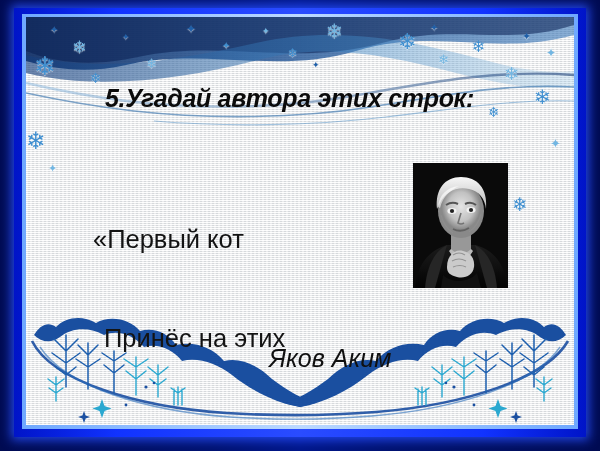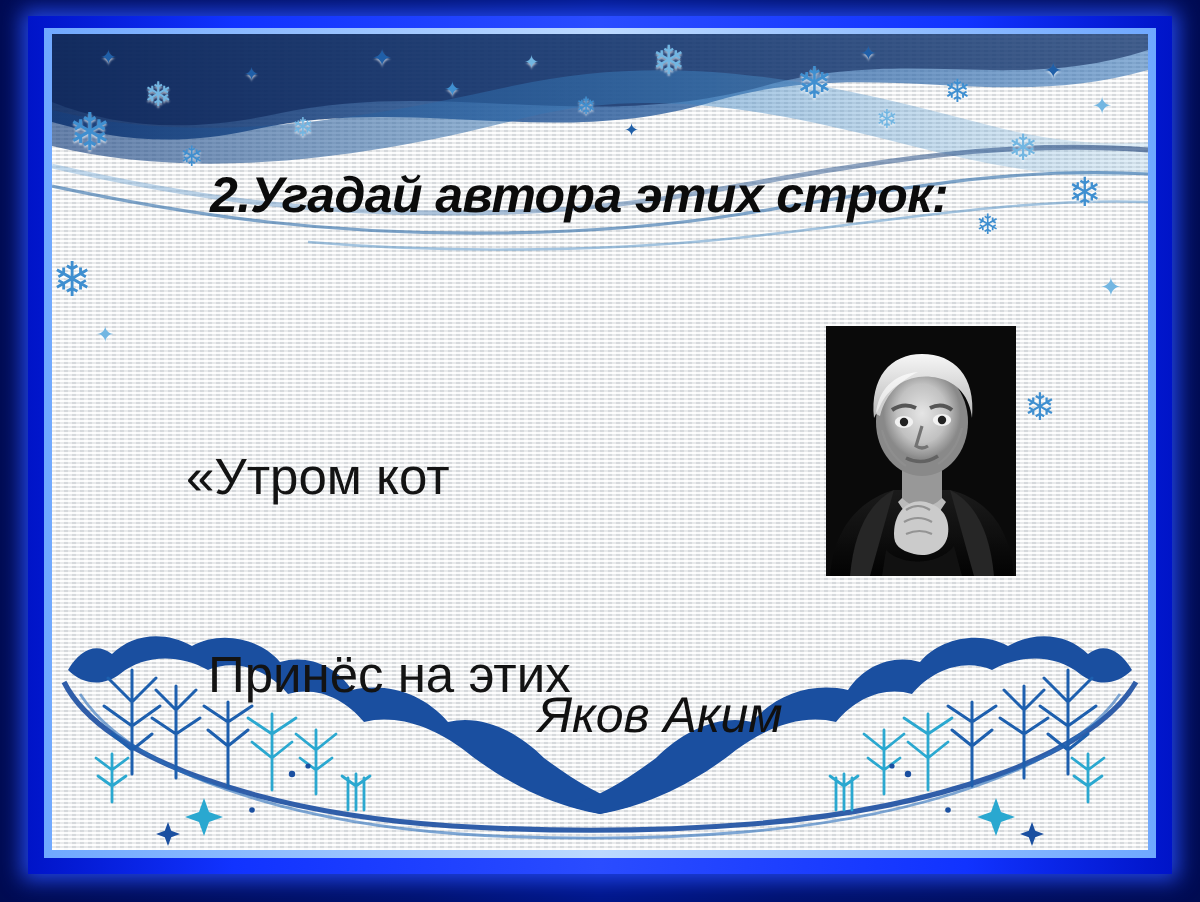--- a/index.html
+++ b/index.html
@@ -242,24 +242,24 @@
         <path d="M34,104 C34,92 42,86 50,88 C58,90 62,96 61,104 C60,112 52,116 44,114 C37,112 34,110 34,104 Z" fill="#cdc7bd"></path>
         <path d="M40,92 q6,-4 12,0 M39,98 q7,-4 14,0 M40,104 q7,-3 13,0" stroke="#9a9288" stroke-width="1.1" fill="none"></path>
 
         <path d="M30,112 C38,120 56,120 64,110 L68,125 L28,125 Z" fill="#161616"></path>
 
         <path d="M34,82 L22,125 L12,125 C14,102 22,88 34,82 Z" fill="#2a2a28"></path>
         <path d="M62,82 L74,125 L84,125 C82,102 74,88 62,82 Z" fill="#2a2a28"></path>
       </svg>
     </div>
 
-    <div class="title">2.Угадай автора этих строк:</div>
+    <div class="title">5.Угадай автора этих строк:</div>
 
     <div class="poem">
-      <span class="ln">«Утром кот</span>
+      <span class="ln">«Первый кот</span>
       <span class="ln i">Принёс на этих</span>
       <span class="ln i">Первый снег!</span>
       
     </div>
 
     <div class="author">Яков Аким</div>
 
   </div>
 </div>
 

